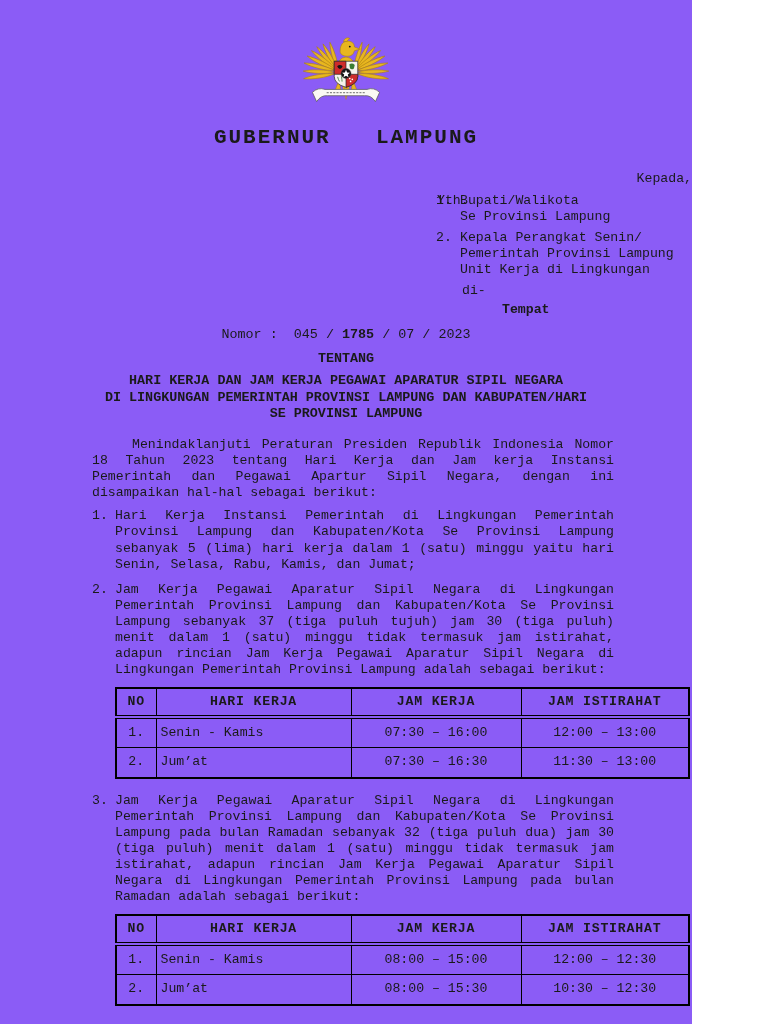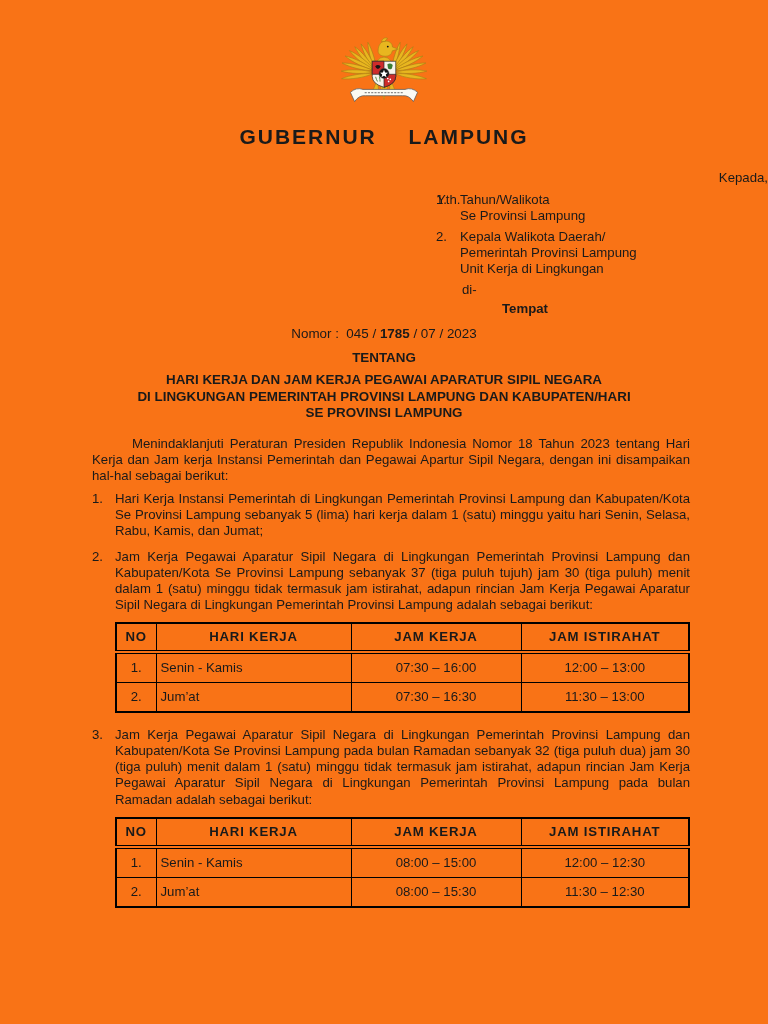--- a/index.html
+++ b/index.html
@@ -1,22 +1,22 @@
 <!DOCTYPE html>
 <html style="--gold: #E8B61F; --goldDark: #A87E16; --red: #CE2B2B; --green: #3A7D33; --ink: #1a1a1a;"><head>
 <meta charset="utf-8">
 <title>Surat Edaran</title>
 <style>
   html, body { margin: 0; padding: 0; background: #ffffff; }
   .page {
     position: relative;
-    width: 768px;
+    width: 692px;
     height: 1024px;
-    background: #f97316;
-    font-family: Liberation Sans, sans-serif;
+    background: #8b5cf6;
+    font-family: Liberation Mono, monospace;
     color: #1a1a1a;
     font-size: 13.2px;
     line-height: 1.22;
     overflow: hidden;
   }
   
   .letterhead { text-align: center; padding-top: 26px; }
   .gub-title {
     margin-top: 10px;
     font-size: 21px;
@@ -147,30 +147,30 @@
     <div class="gub-title">GUBERNUR&nbsp; LAMPUNG</div>
   </div>
 
   <div class="address">
     <div class="kepada">Kepada,</div>
 
     <div class="recip">
       <span class="yth">Yth.</span>
       <span class="num">1.</span>
       <div class="lines">
-        <div>Tahun/Walikota</div>
+        <div>Bupati/Walikota</div>
         <div>Se Provinsi Lampung</div>
       </div>
     </div>
 
     <div class="recip">
       <span class="yth"></span>
       <span class="num">2.</span>
       <div class="lines">
-        <div>Kepala Walikota Daerah/</div>
+        <div>Kepala Perangkat Senin/</div>
         <div>Pemerintah Provinsi Lampung</div>
         <div>Unit Kerja di Lingkungan</div>
       </div>
     </div>
 
     <div class="di">di-</div>
     <div class="tempat">Tempat</div>
   </div>
 
   <div class="title-block">
@@ -251,19 +251,19 @@
         <tr>
           <td class="c-no">1.</td>
           <td class="c-hari">Senin - Kamis</td>
           <td class="c-jam">08:00 – 15:00</td>
           <td class="c-ist">12:00 – 12:30</td>
         </tr>
         <tr>
           <td class="c-no">2.</td>
           <td class="c-hari">Jum’at</td>
           <td class="c-jam">08:00 – 15:30</td>
-          <td class="c-ist">11:30 – 12:30</td>
+          <td class="c-ist">10:30 – 12:30</td>
         </tr>
       </tbody>
     </table>
   </div>
 
 </div>
 
 </body></html>

